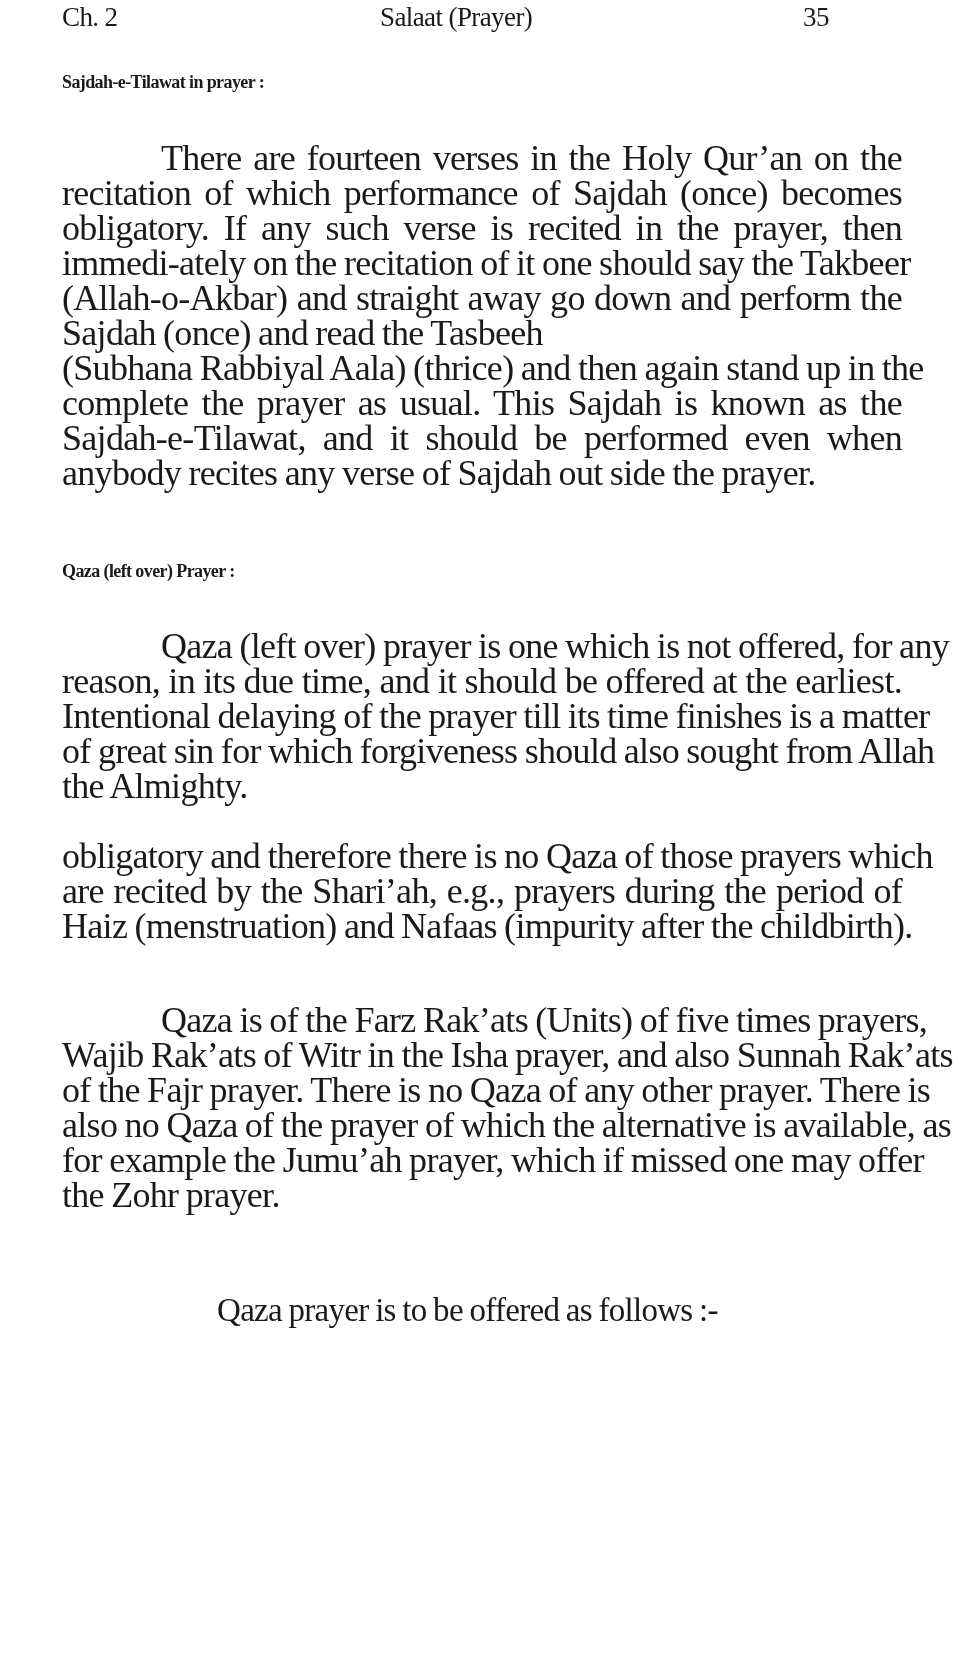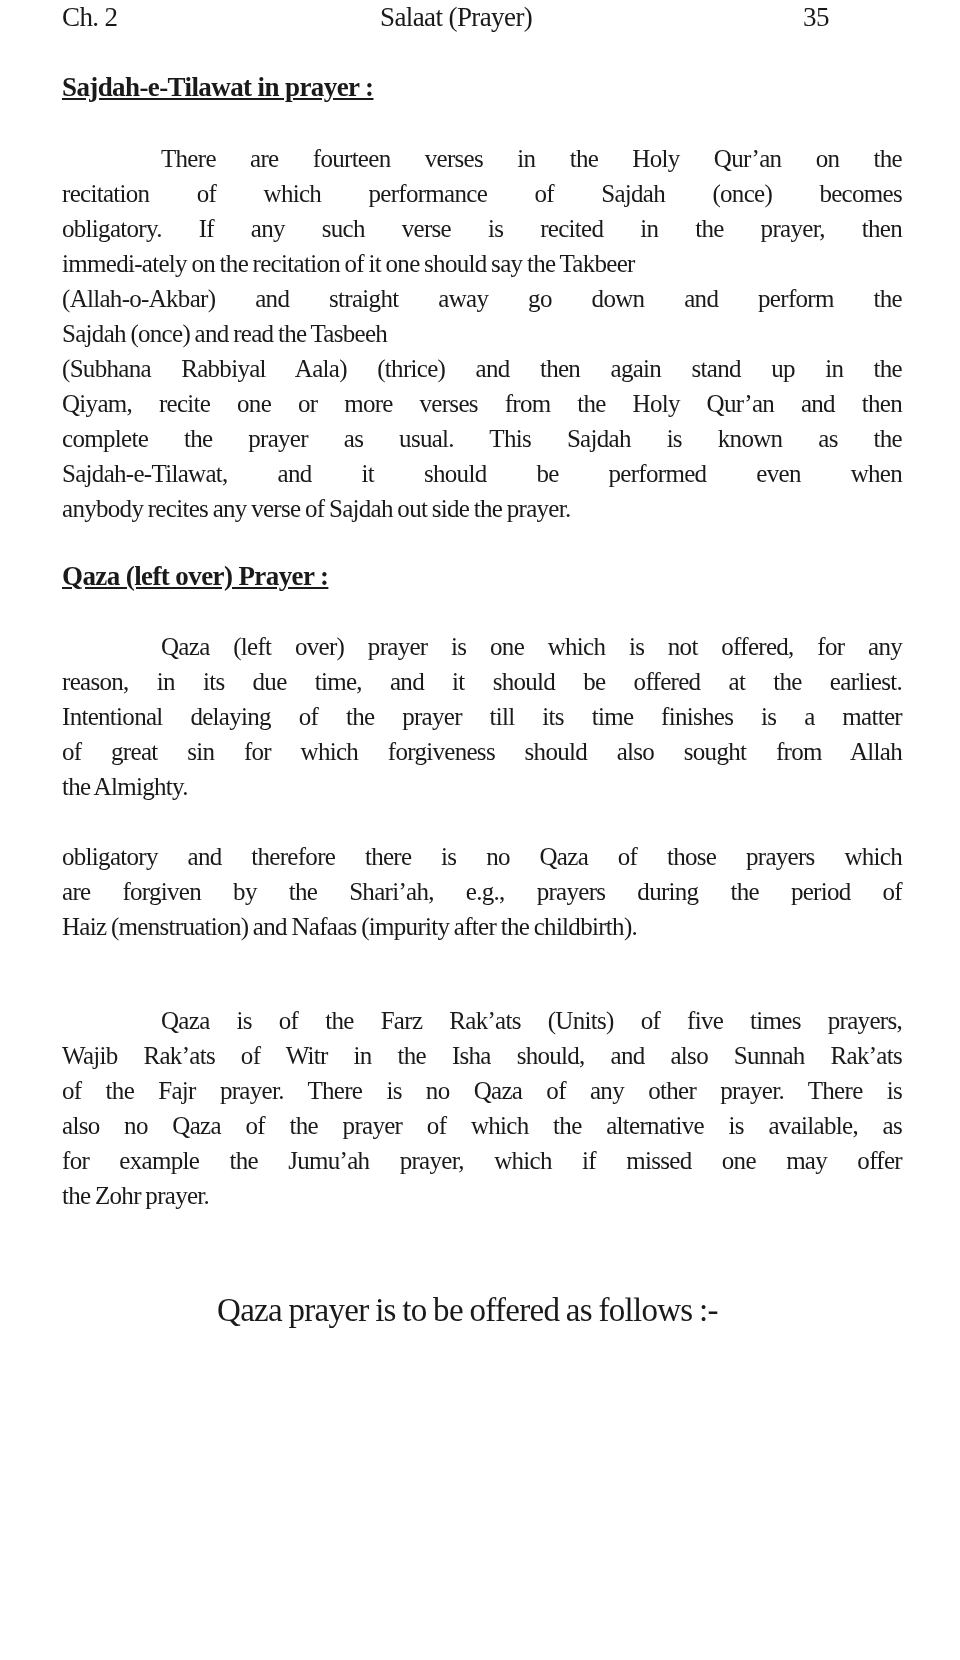--- a/index.html
+++ b/index.html
@@ -30,32 +30,31 @@
       font-size: 27px;
       letter-spacing: -0.6px;
     }
     .running-header .chapter { position: absolute; left: 0; top: 0; }
     .running-header .title   { position: absolute; left: 318px; top: 0; }
     .running-header .page-no { position: absolute; left: 741px; top: 0; }
 
     .heading {
       position: absolute;
       left: 62px;
-      font-size: 27px;
+      font-size: 18px;
       font-weight: bold;
       letter-spacing: -0.6px;
       white-space: nowrap;
-      text-decoration: underline;
     }
 
     .para {
       position: absolute;
       left: 62px;
       width: 840px;
-      font-size: 25px;
+      font-size: 36px;
       line-height: 35px;
       letter-spacing: -0.7px;
       word-spacing: -1px;
     }
     .line {
       display: block;
       white-space: nowrap;
       height: 35px;
     }
     .line.justify {
@@ -89,45 +88,44 @@
   <div class="heading" style="top:72px;">Sajdah-e-Tilawat in prayer :</div>
 
   <div class="para" style="top:141px;">
     <span class="line justify indent">There are fourteen verses in the Holy Qur’an on the</span>
     <span class="line justify">recitation of which performance of Sajdah (once) becomes</span>
     <span class="line justify">obligatory. If any such verse is recited in the prayer, then</span>
     <span class="line">immedi-ately on the recitation of it one should say the Takbeer</span>
     <span class="line justify">(Allah-o-Akbar) and straight away go down and perform the</span>
     <span class="line">Sajdah (once) and read the Tasbeeh</span>
     <span class="line justify">(Subhana Rabbiyal Aala) (thrice) and then again stand up in the</span>
-    <span class="line justify">Qiyam, recite one or more verses from the Holy Qur’an and then</span>
     <span class="line justify">complete the prayer as usual. This Sajdah is known as the</span>
     <span class="line justify">Sajdah-e-Tilawat, and it should be performed even when</span>
     <span class="line">anybody recites any verse of  Sajdah out side the prayer.</span>
   </div>
 
   <div class="heading" style="top:561px;text-align:center;">Qaza (left over) Prayer :</div>
 
   <div class="para" style="top:629px;">
     <span class="line justify indent">Qaza (left over) prayer is one which is not offered, for any</span>
     <span class="line justify">reason, in its due time, and it should be offered at the earliest.</span>
     <span class="line justify">Intentional delaying of the prayer till its time finishes is a matter</span>
     <span class="line justify">of great sin for  which forgiveness should also sought from Allah</span>
     <span class="line">the Almighty.</span>
   </div>
 
   <div class="para" style="top:839px;">
     <span class="line justify">obligatory and therefore there is no Qaza of those prayers which</span>
-    <span class="line justify">are forgiven by the Shari’ah, e.g., prayers during the period of</span>
+    <span class="line justify">are recited by the Shari’ah, e.g., prayers during the period of</span>
     <span class="line">Haiz (menstruation) and Nafaas (impurity after the childbirth).</span>
   </div>
 
   <div class="para" style="top:1003px;">
     <span class="line justify indent">Qaza is of the Farz Rak’ats (Units) of five times prayers,</span>
-    <span class="line justify">Wajib Rak’ats of Witr in the Isha should, and also Sunnah Rak’ats</span>
+    <span class="line justify">Wajib Rak’ats of Witr in the Isha prayer, and also Sunnah Rak’ats</span>
     <span class="line justify">of the Fajr prayer. There is no Qaza of any other prayer. There is</span>
     <span class="line justify">also no Qaza of the prayer of which the alternative is available, as</span>
     <span class="line justify">for example the Jumu’ah prayer, which if missed one may offer</span>
     <span class="line">the Zohr prayer.</span>
   </div>
 
   <div class="centered" style="top:1292px;">Qaza prayer is to be offered as follows :-</div>
 
 </div>
 

